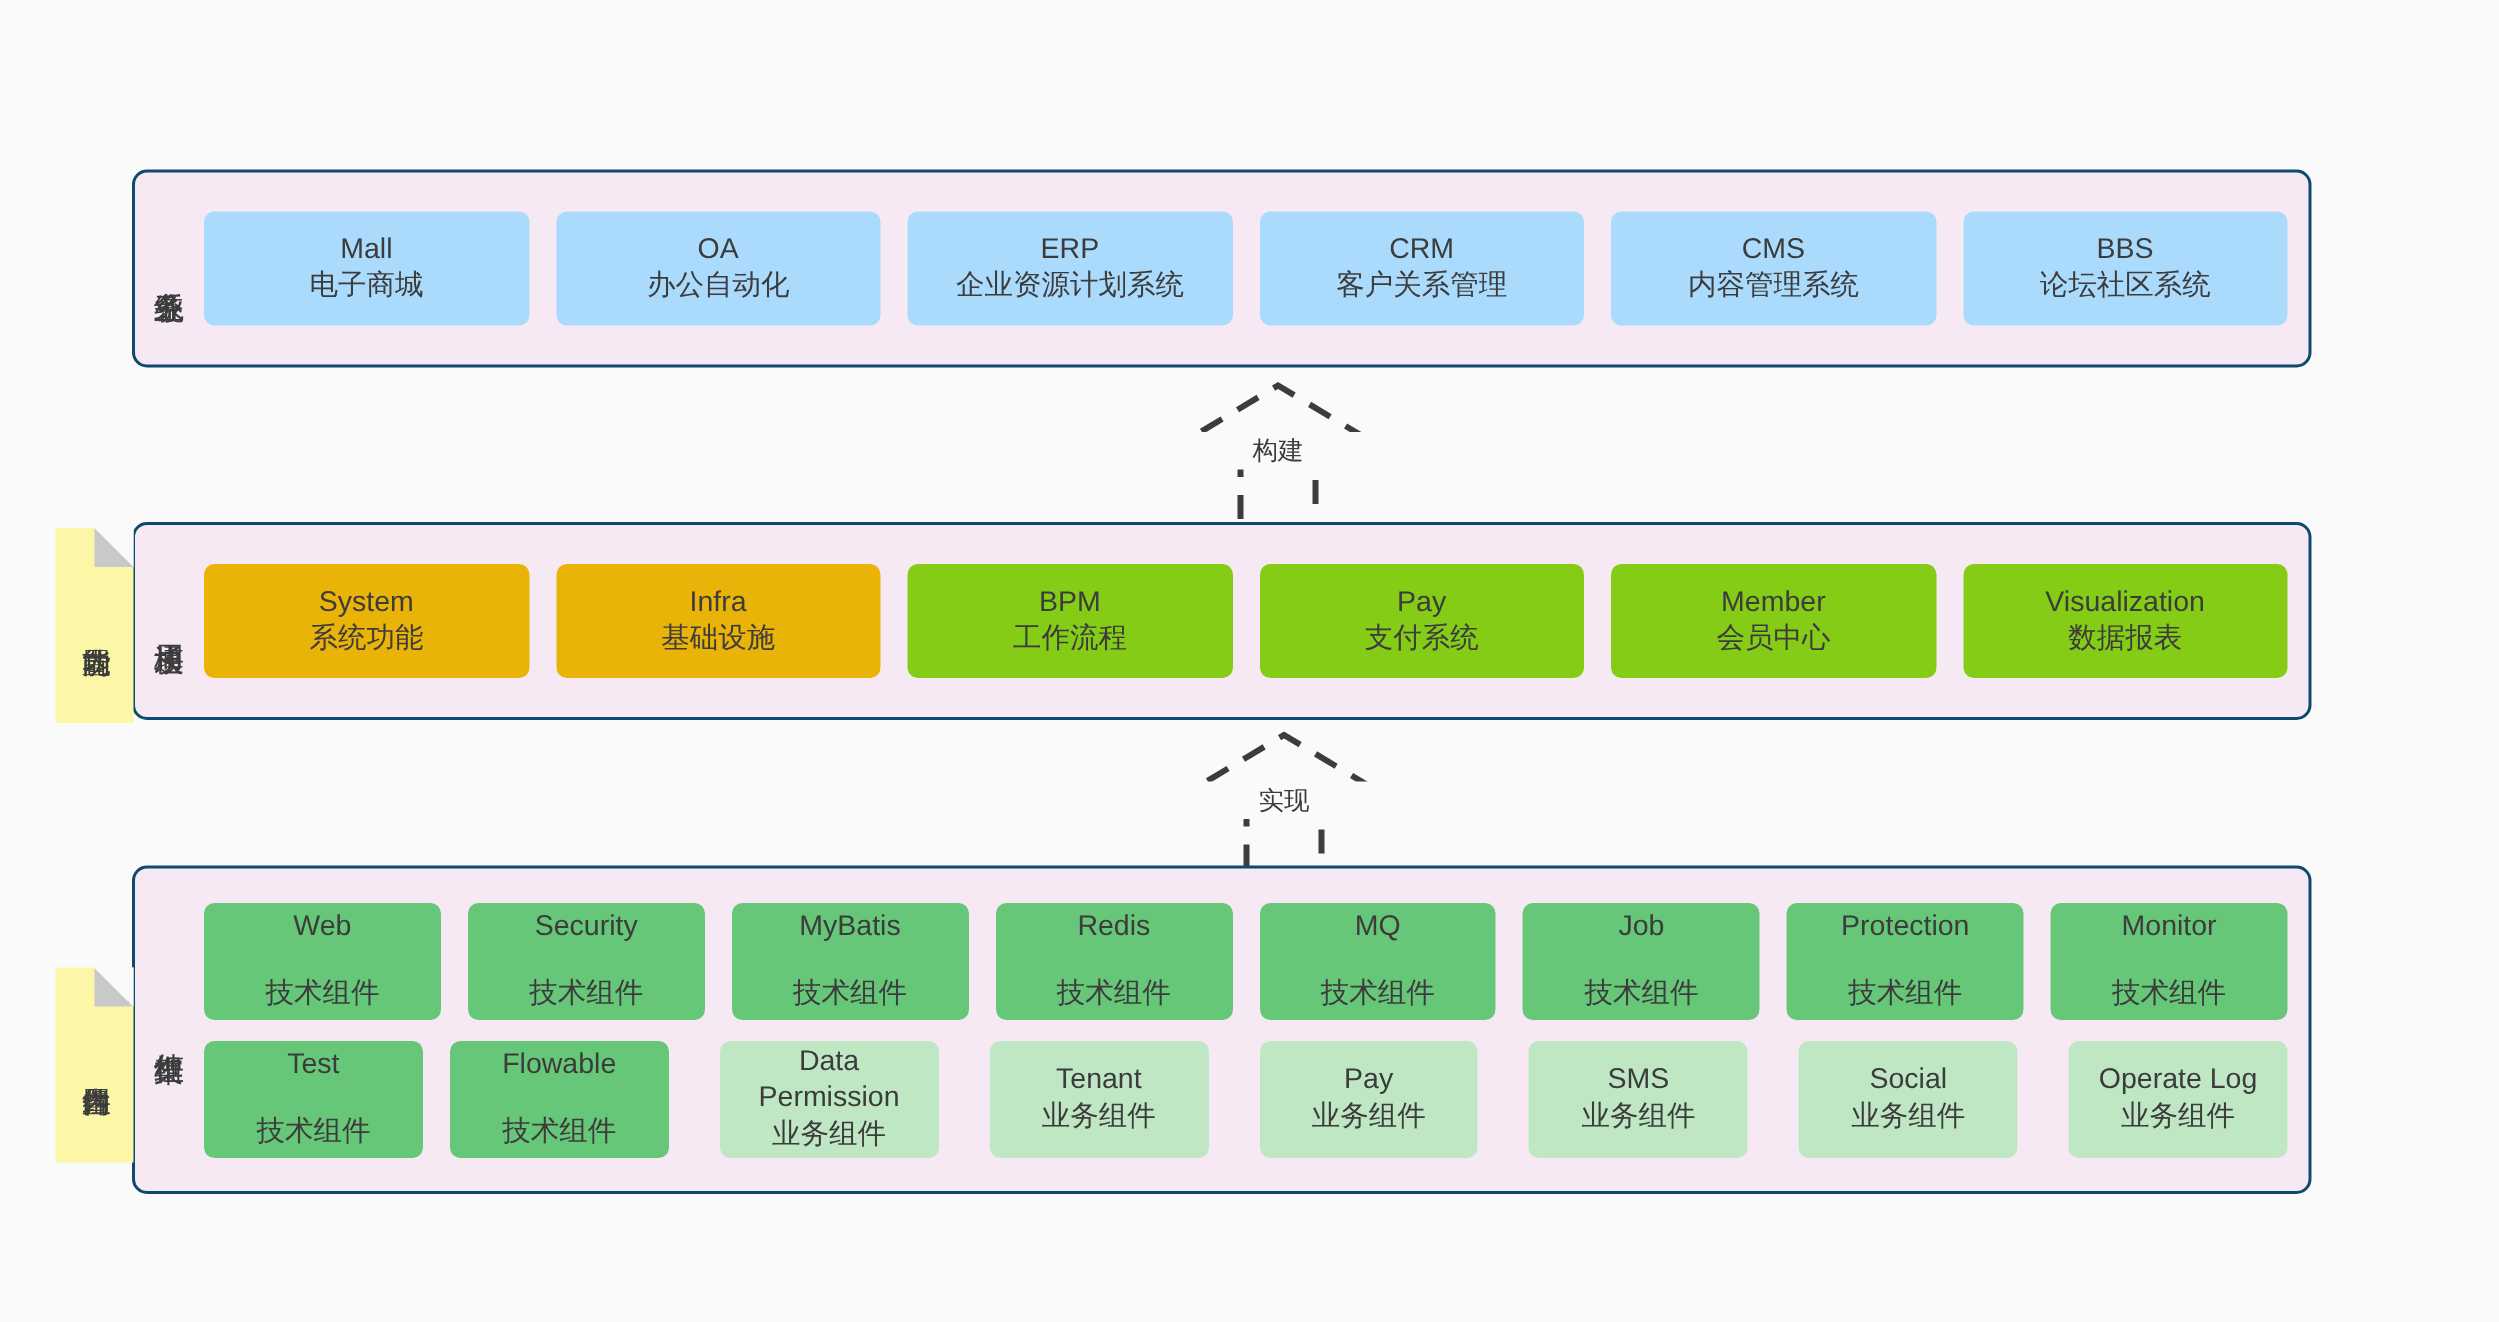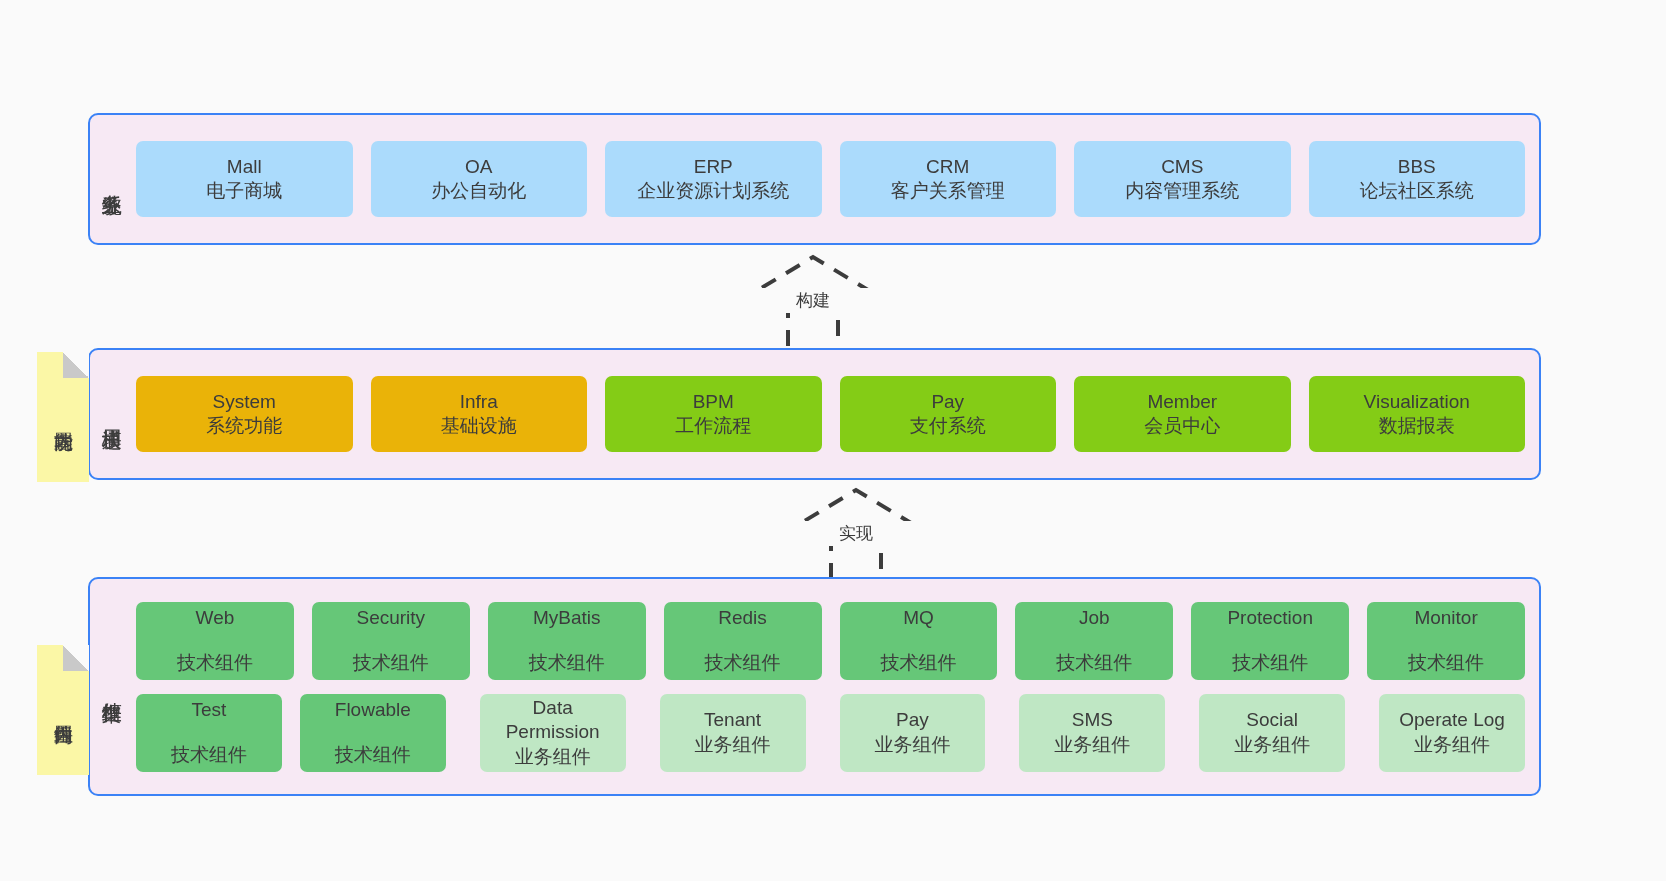--- a/index.html
+++ b/index.html
@@ -14,21 +14,21 @@
     font-family: "Liberation Sans", "DejaVu Sans", sans-serif;
     color: #3c3c3c;
     overflow: hidden;
   }
 
   
   .layer {
     position: absolute;
     box-sizing: border-box;
     background: #f7e9f4;
-    border: 2px solid #3b82f6;
+    border: 2px solid #0c4a6e;
     border-radius: 10px;
     display: flex;
     align-items: stretch;
   }
   .layer-title {
     flex: 0 0 auto;
     width: 44px;
     display: flex;
     align-items: center;
     justify-content: center;
@@ -148,21 +148,21 @@
     position: absolute;
     left: 0;
     right: 0;
     top: 36px;
     text-align: center;
     font-size: 17px;
     color: #3c3c3c;
     background: #fafafa;
     padding: 1px 0;
   }
-  #arrow-build     { left: 728px; top: 252px; }
+  #arrow-build     { left: 767px; top: 252px; }
   #arrow-implement { left: 771px; top: 485px; }
 </style>
 </head>
 <body>
 
 <div class="layer" id="layer-business">
   <div class="layer-title">业务系统</div>
   <div class="layer-body">
     <div class="row">
       <div class="cell">

